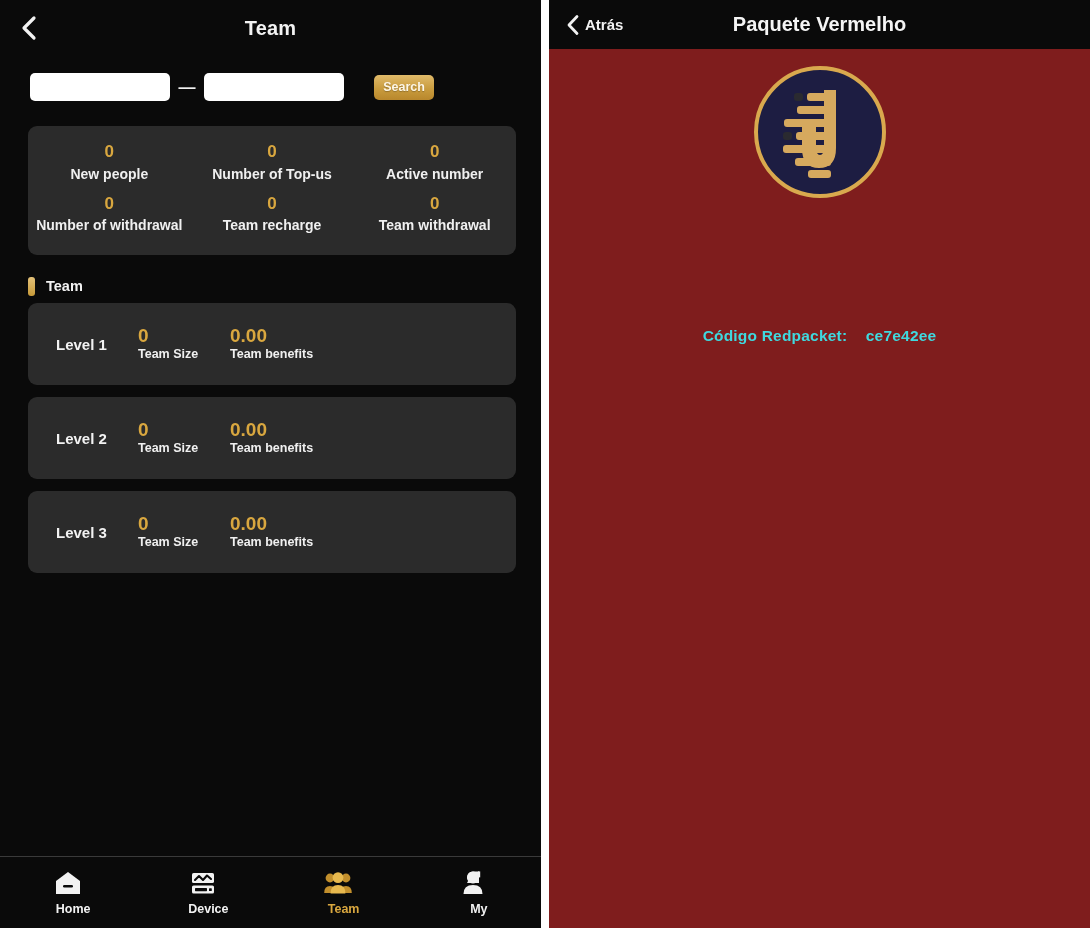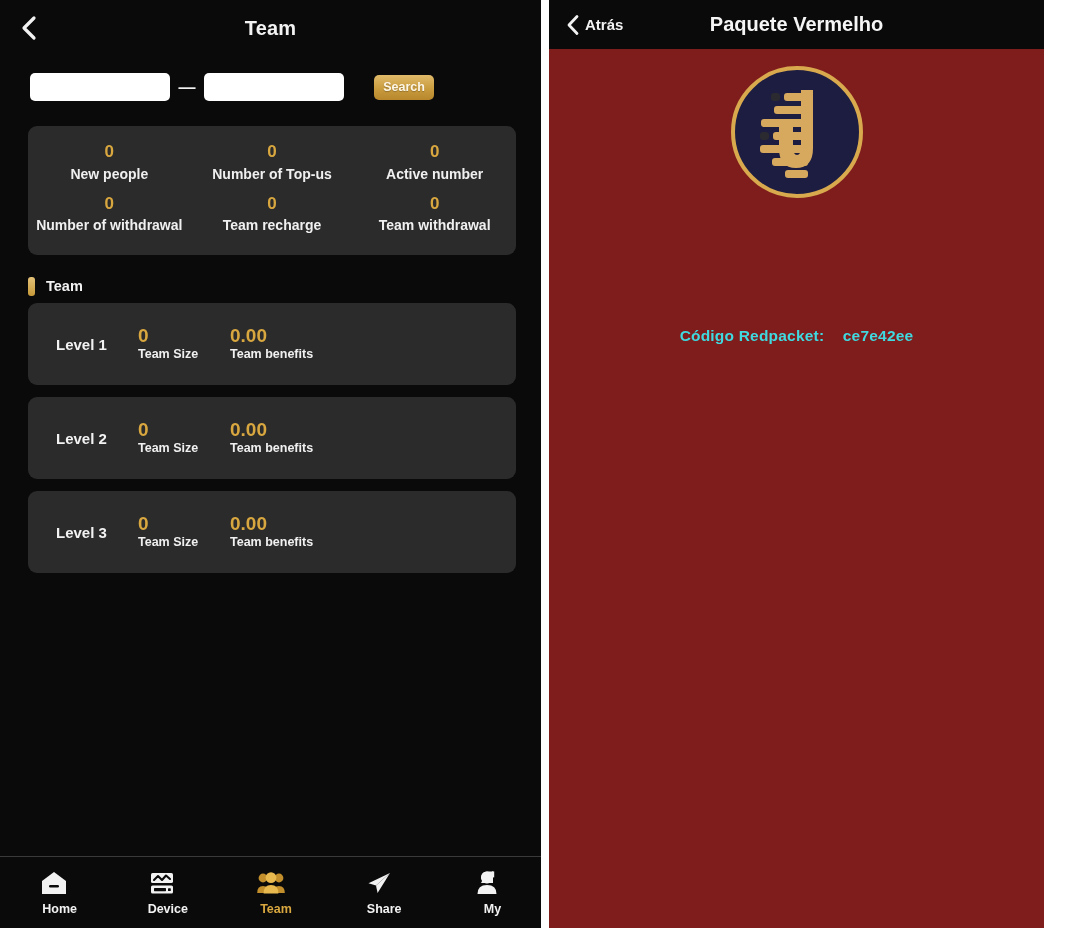--- a/index.html
+++ b/index.html
@@ -121,21 +121,21 @@
   .nav-ico svg { display:block; }
   .nav-lbl { font-size:12.5px; font-weight:bold; color:#f2f2f2;padding-left:11px; }
   .nav-item.active .nav-lbl { color:#d9a73f; }
 
   
   .panel-gap { width:8px; height:928px; background:#ffffff; flex:0 0 8px; }
 
   
   .right-panel {
     position:relative;
-    width:495px; height:928px;
+    width:541px; height:928px;
     background:#1d1d42;
     display:flex; flex-direction:column;
   }
   .rp-header {
     position:relative;
     height:49px; flex:0 0 49px;
     background:#0a0a0a;
     display:flex; align-items:center;
   }
   .rp-back {
@@ -302,29 +302,20 @@
             <path d="M1.2 23 q0 -7 5.8 -7 q5.8 0 5.8 7 z" fill="#c28f2c"></path>
             <circle cx="23" cy="8" r="4.4" fill="#c28f2c"></circle>
             <path d="M17.2 23 q0 -7 5.8 -7 q5.8 0 5.8 7 z" fill="#c28f2c"></path>
             <circle cx="15" cy="7.6" r="5.4" fill="#e8b94e"></circle>
             <path d="M7.6 23.5 q0 -8.4 7.4 -8.4 q7.4 0 7.4 8.4 z" fill="#e8b94e"></path>
           </svg>
         </span>
         <span class="nav-lbl">Team</span>
       </div>
 
-      <div class="nav-item">
-        <span class="nav-ico">
-          <svg width="28" height="26" viewBox="0 0 28 26" aria-hidden="true">
-            <path d="M25 3 L3.5 13.2 L11 15.4 L25 3 Z" fill="#f2f2f2"></path>
-            <path d="M25 3 L11 15.4 L12.6 23 L25 3 Z" fill="#f2f2f2"></path>
-          </svg>
-        </span>
-        <span class="nav-lbl">Share</span>
-      </div>
 
       <div class="nav-item">
         <span class="nav-ico">
           <svg width="28" height="26" viewBox="0 0 28 26" aria-hidden="true">
             <path d="M14 1.5 a6 6 0 1 1 -0.01 0 L20 1.5 L20 13 L8 13 Z" fill="#f2f2f2"></path>
             <circle cx="14" cy="7.2" r="5.8" fill="#f2f2f2"></circle>
             <rect x="19" y="1.4" width="2.2" height="6" fill="#f2f2f2"></rect>
             <path d="M4.5 24 q0 -9 9.5 -9 q9.5 0 9.5 9 z" fill="#f2f2f2"></path>
           </svg>
         </span>

